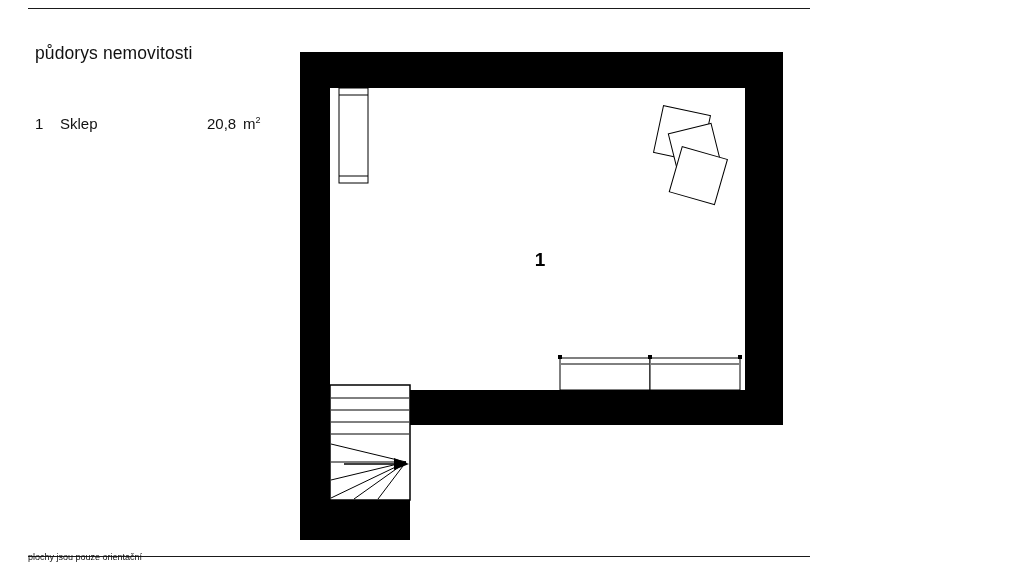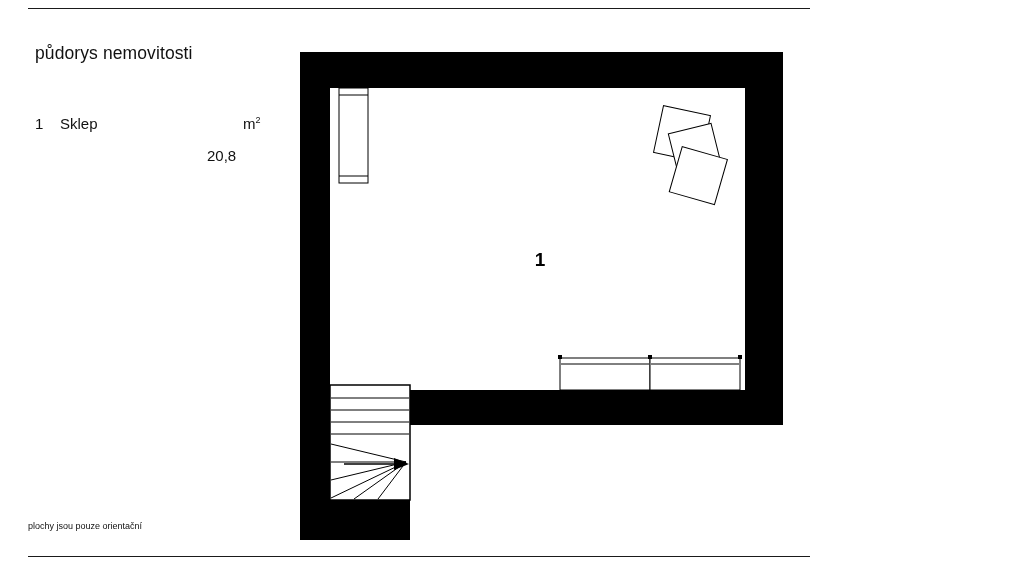--- a/index.html
+++ b/index.html
@@ -37,27 +37,27 @@
     position: absolute;
     left: 0;
     top: 115px;
     height: 18px;
     font-size: 15px;
     color: #111;
   }
   .legend-row .cell { position: absolute; white-space: nowrap; }
   .cell.num  { left: 35px; }
   .cell.name { left: 60px; }
-  .cell.area { left: 207px; margin-top: 32px; }
+  .cell.area { left: 207px; }
   .cell.unit { left: 243px; }
   .cell.unit sup { font-size: 9px; }
   .disclaimer {
     position: absolute;
     left: 28px;
-    top: 521px;
+    top: 552px;
     font-size: 9px;
     color: #111;
   }
   .plan-svg {
     position: absolute;
     left: 298px;
     top: 48px;
   }
   .wall { fill: #000; stroke: none; }
   .sym  { fill: #fff; stroke: #000; stroke-width: 1; }

